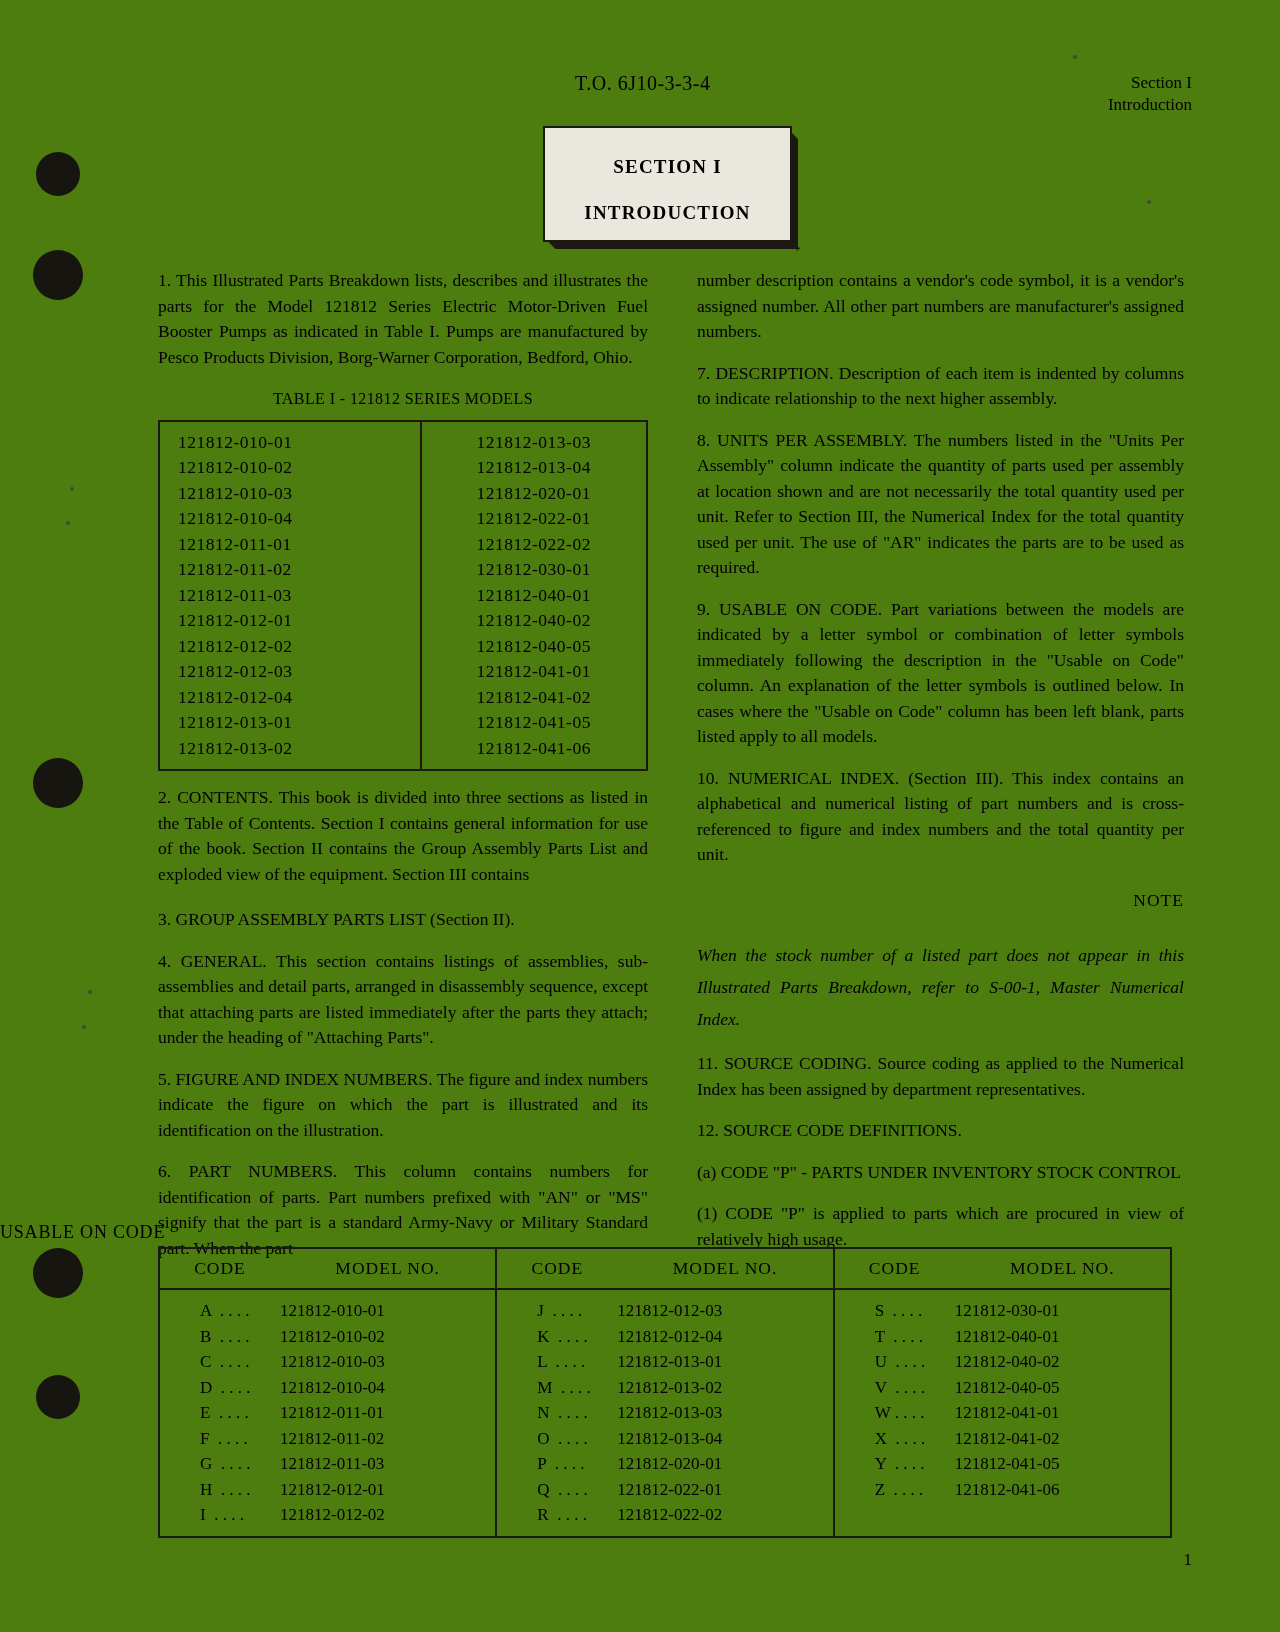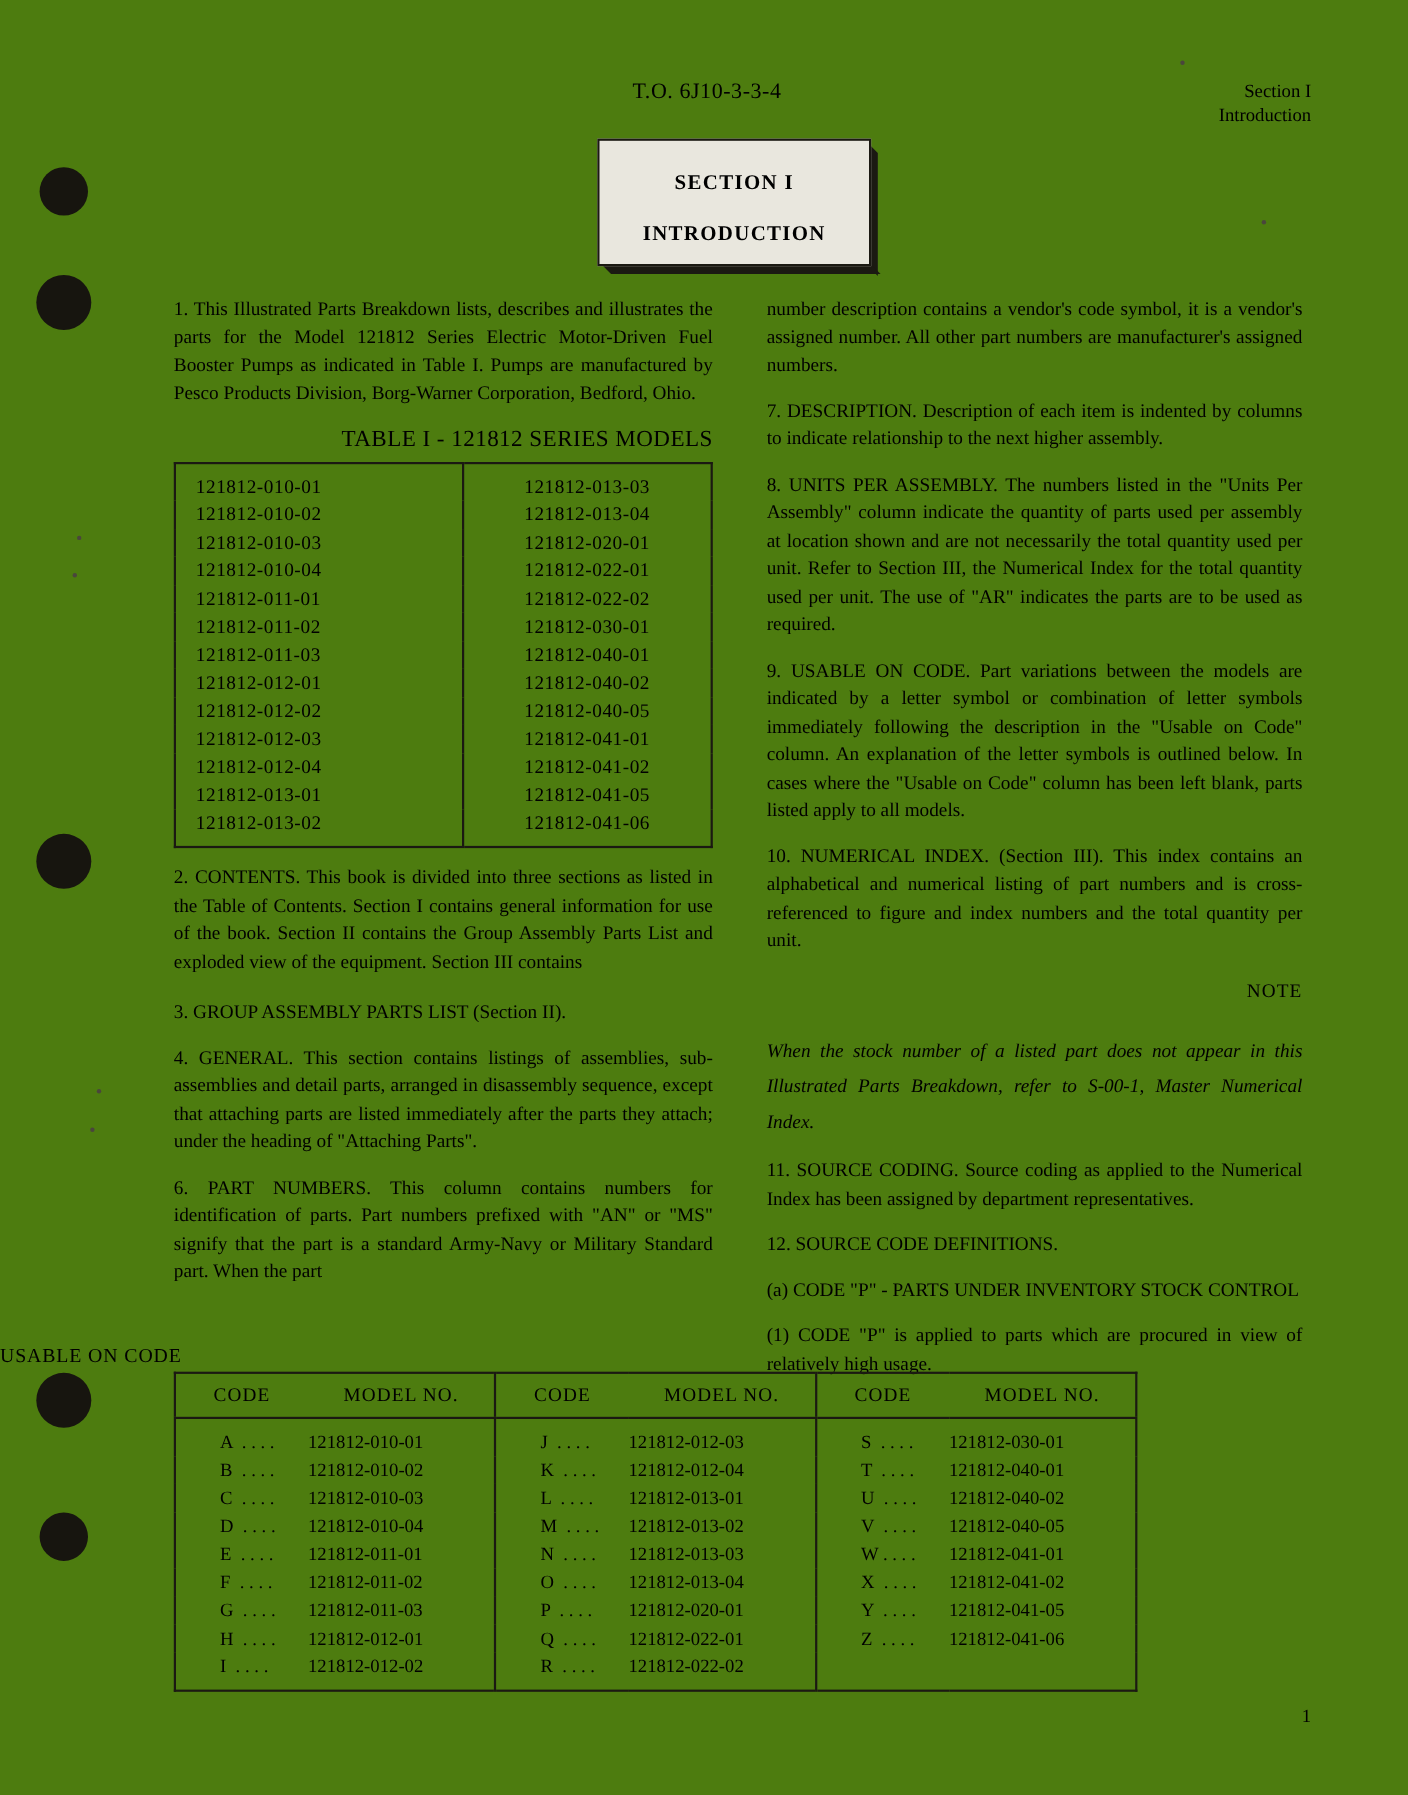--- a/index.html
+++ b/index.html
@@ -111,23 +111,23 @@
     font-size: 17.5px;
     line-height: 25.5px;
     text-align: justify;
   }
   .col-left { left: 158px; width: 490px; }
   .col-right { left: 697px; width: 487px; }
 
   .col p { margin: 0 0 16px 0; }
 
   .tbl-caption {
-    text-align: right;
+    text-align: center;
     margin: 16px 0 8px 0;
-    font-size: 21px;
+    font-size: 16px;
     letter-spacing: 0.4px;
   }
   table.models {
     border-collapse: collapse;
     width: 100%;
     border: 2px solid #1b1912;
     font-size: 17.5px;
   }
   table.models td {
     border: none;
@@ -161,21 +161,21 @@
     top: 1222px;
     left: 0;
     width: 100%;
     font-size: 18px;
     letter-spacing: 0.8px;
   }
   .usable-wrap {
     position: absolute;
     left: 158px;
     top: 1247px;
-    width: 876px;
+    width: 1014px;
   }
   table.usable {
     border-collapse: collapse;
     width: 100%;
     border: 2px solid #1b1912;
     font-size: 17px;
   }
   table.usable th {
     font-weight: normal;
     letter-spacing: 1px;
@@ -291,20 +291,21 @@
         <tr>
             <td>121812-013-02</td>
             <td class="right-col">121812-041-06</td>
           </tr>
       </tbody>
     </table>
 
     <p style="margin-top:14px;">2. CONTENTS. This book is divided into three sections as listed in the Table of Contents. Section I contains general information for use of the book. Section II contains the Group Assembly Parts List and exploded view of the equipment. Section III contains</p>
     <p style="margin-top:20px;">3. GROUP ASSEMBLY PARTS LIST (Section II).</p>
     <p>4. GENERAL. This section contains listings of assemblies, sub-assemblies and detail parts, arranged in disassembly sequence, except that attaching parts are listed immediately after the parts they attach; under the heading of "Attaching Parts".</p>
+    <p>5. FIGURE AND INDEX NUMBERS. The figure and index numbers indicate the figure on which the part is illustrated and its identification on the illustration.</p>
     <p>6. PART NUMBERS. This column contains numbers for identification of parts. Part numbers prefixed with "AN" or "MS" signify that the part is a standard Army-Navy or Military Standard part. When the part</p>
   </div>
 
   <div class="col col-right">
     <p>number description contains a vendor's code symbol, it is a vendor's assigned number. All other part numbers are manufacturer's assigned numbers.</p>
     <p>7. DESCRIPTION. Description of each item is indented by columns to indicate relationship to the next higher assembly.</p>
     <p>8. UNITS PER ASSEMBLY. The numbers listed in the "Units Per Assembly" column indicate the quantity of parts used per assembly at location shown and are not necessarily the total quantity used per unit. Refer to Section III, the Numerical Index for the total quantity used per unit. The use of "AR" indicates the parts are to be used as required.</p>
     <p>9. USABLE ON CODE. Part variations between the models are indicated by a letter symbol or combination of letter symbols immediately following the description in the "Usable on Code" column. An explanation of the letter symbols is outlined below. In cases where the "Usable on Code" column has been left blank, parts listed apply to all models.</p>
     <p>10. NUMERICAL INDEX. (Section III). This index contains an alphabetical and numerical listing of part numbers and is cross-referenced to figure and index numbers and the total quantity per unit.</p>
     <div class="note-head">NOTE</div>

